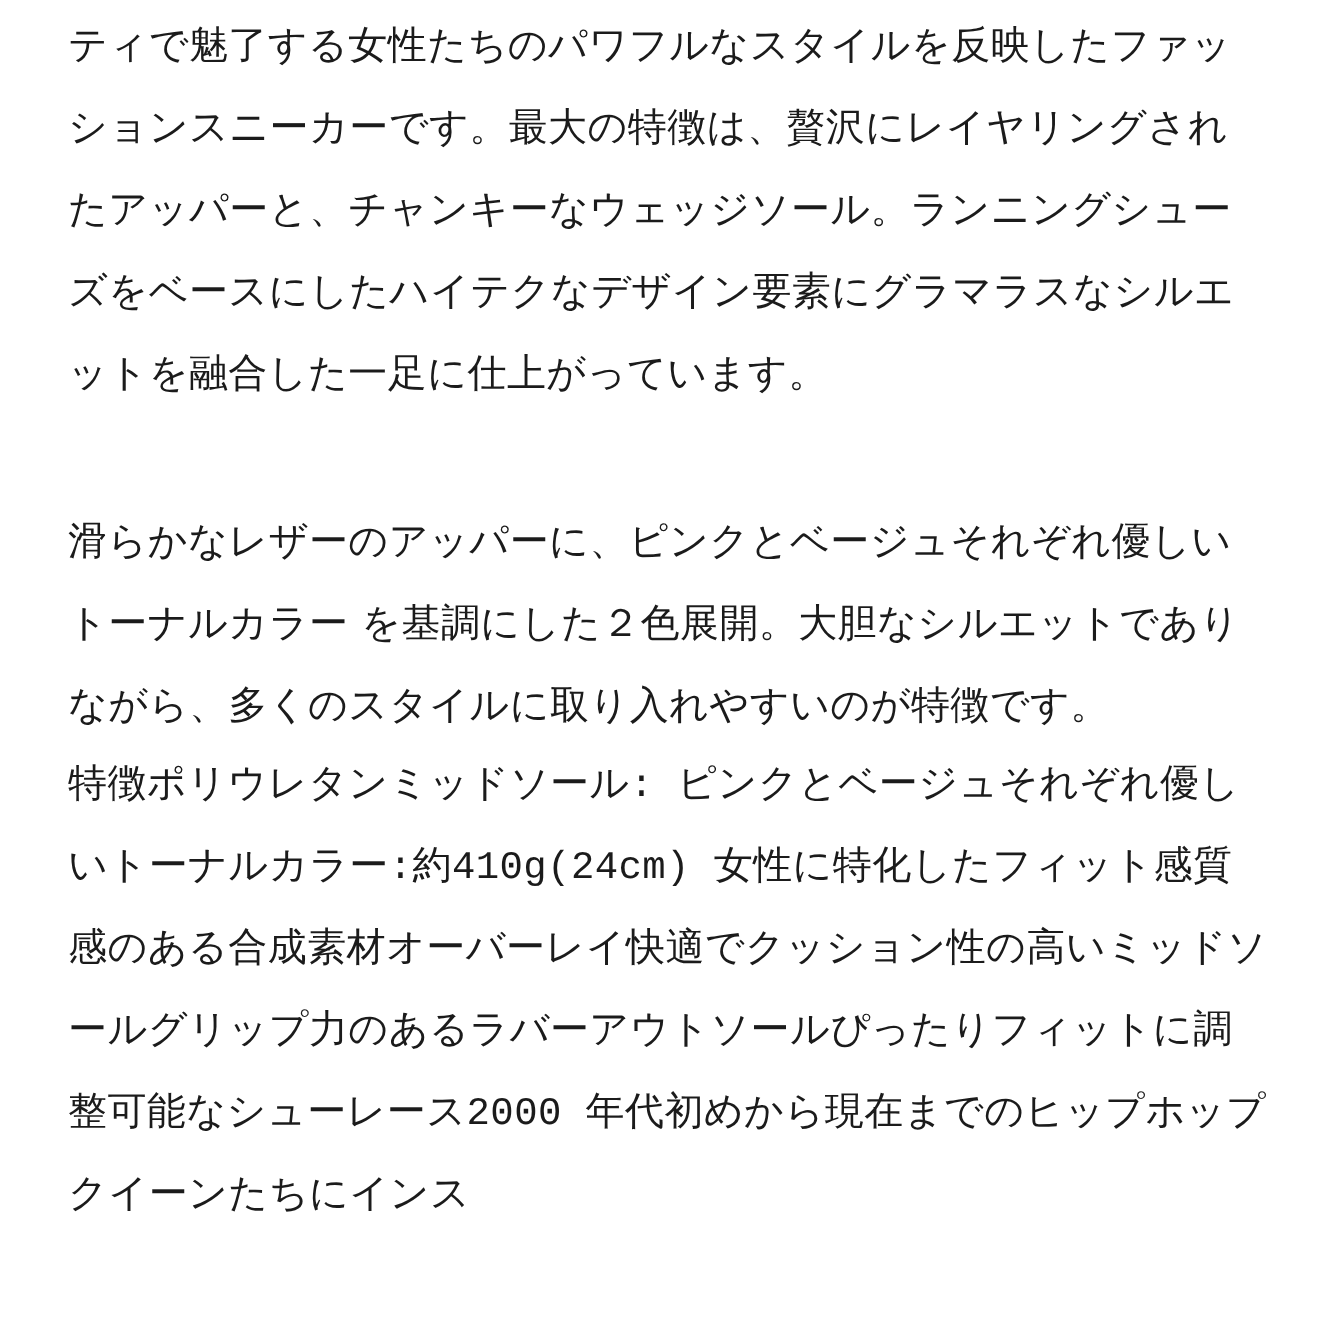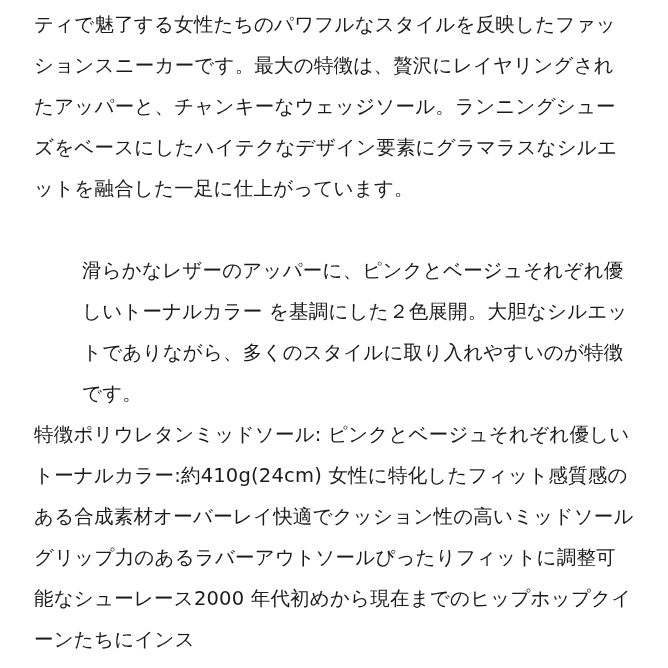--- a/index.html
+++ b/index.html
@@ -31,24 +31,24 @@
     font-size: 19.5px;
     line-height: 41px;
     letter-spacing: 0.2px;
     color: #1b1b1b;
     text-align: left;
     word-break: break-all;
     white-space: pre-wrap;
   }
   .para.block-gap {
     margin-top: 41px;
-    margin-left: 48px;
   }
   .para.tight {
     margin-top: 0;
+    font-family: Liberation Mono, monospace;
   }
 </style>
 </head>
 <body>
 
 <div class="page">
   <div class="doc-body">
     <p class="para tight">ティで魅了する女性たちのパワフルなスタイルを反映したファッションスニーカーです。最大の特徴は、贅沢にレイヤリングされたアッパーと、チャンキーなウェッジソール。ランニングシューズをベースにしたハイテクなデザイン要素にグラマラスなシルエットを融合した一足に仕上がっています。</p>
     <p class="para block-gap">滑らかなレザーのアッパーに、ピンクとベージュそれぞれ優しいトーナルカラー を基調にした２色展開。大胆なシルエットでありながら、多くのスタイルに取り入れやすいのが特徴です。</p>
     <p class="para tight">特徴ポリウレタンミッドソール: ピンクとベージュそれぞれ優しいトーナルカラー:約410g(24cm) 女性に特化したフィット感質感のある合成素材オーバーレイ快適でクッション性の高いミッドソールグリップ力のあるラバーアウトソールぴったりフィットに調整可能なシューレース2000 年代初めから現在までのヒップホップクイーンたちにインス</p>

